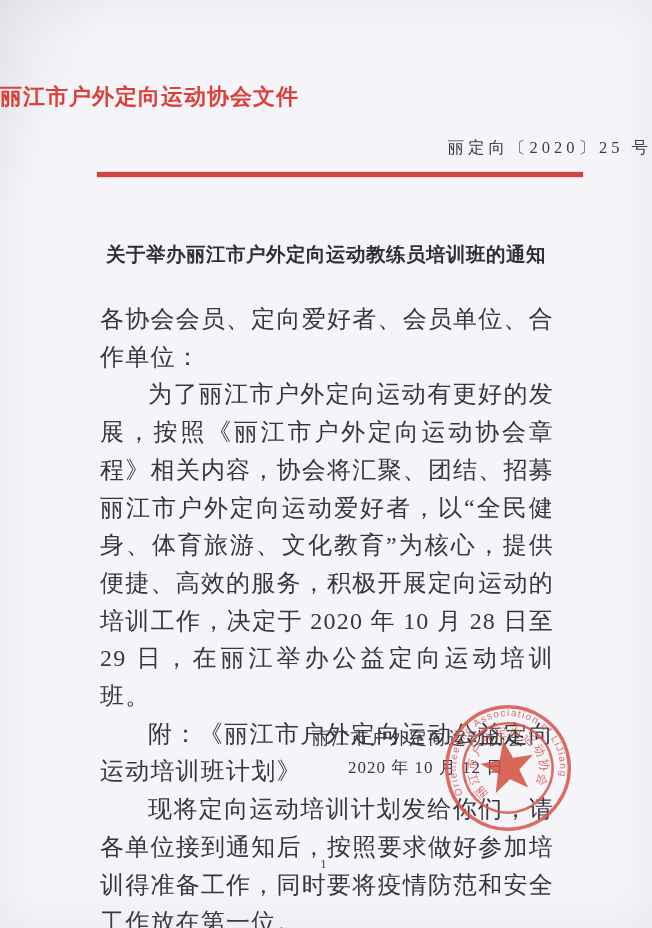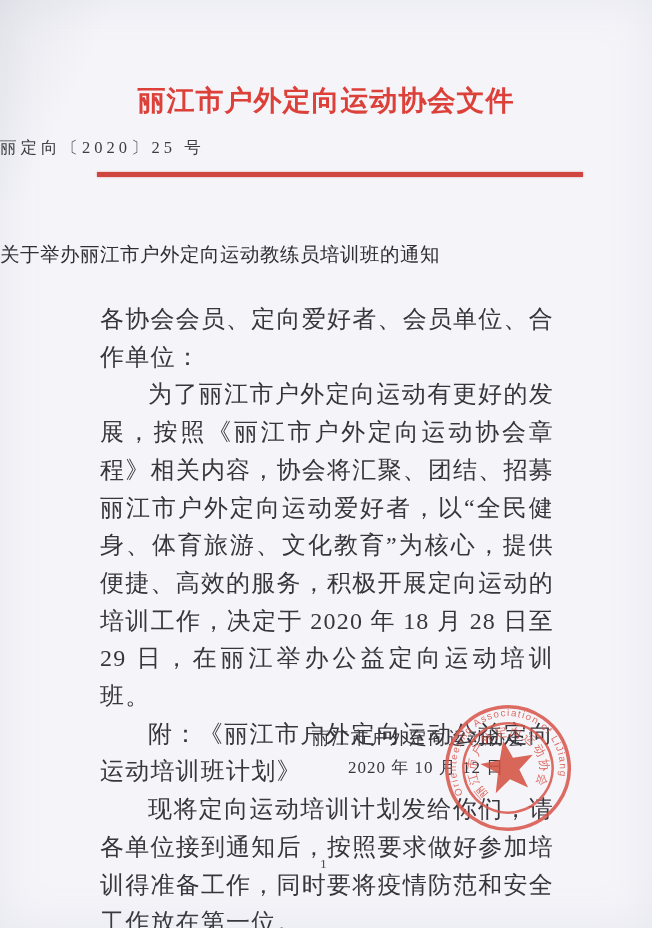--- a/index.html
+++ b/index.html
@@ -21,45 +21,45 @@
     background: linear-gradient(115deg, rgba(120,120,140,0.10) 0%, rgba(120,120,140,0.00) 38%);
     pointer-events: none;
   }
   .scan-shade {
     position: absolute; inset: 0;
     box-shadow: inset 0 0 45px rgba(150,150,170,0.12);
     pointer-events: none;
   }
   .org-title {
     position: absolute; top: 82px; left: 0; width: 100%;
-    text-align: center;
+    text-align: left;
     font-family: "Liberation Sans", sans-serif;
     font-weight: bold;
-    font-size: 28px;
+    font-size: 22px;
     letter-spacing: 1px;
     color: #dc4038;
   }
   .doc-number {
     position: absolute; top: 137px; left: 0; width: 100%;
-    text-align: left;
+    text-align: right;
     font-size: 16.5px;
     letter-spacing: 4px;
     color: #3c3c42;
   }
   .red-rule {
     position: absolute; top: 172px; left: 97px;
     width: 486px; height: 5px;
     background: #cf4540;
     box-shadow: 0 0 2px rgba(207,69,64,0.55);
   }
   .notice-title {
     position: absolute; top: 241px; left: 0; width: 100%;
-    text-align: left;
+    text-align: center;
     font-family: "Liberation Sans", sans-serif;
-    font-weight: normal;
+    font-weight: bold;
     font-size: 19.5px;
     letter-spacing: 0.5px;
     color: #2f2f35;
   }
   .body-text {
     position: absolute; top: 301px; left: 100px;
     width: 454px;
     font-size: 24px;
     line-height: 37.7px;
     letter-spacing: 1.2px;
@@ -108,21 +108,21 @@
   <div class="org-title">丽江市户外定向运动协会文件</div>
 
   <div class="doc-number">丽定向〔2020〕25 号</div>
 
   <div class="red-rule"></div>
 
   <div class="notice-title">关于举办丽江市户外定向运动教练员培训班的通知</div>
 
   <div class="body-text">
     <p class="salutation">各协会会员、定向爱好者、会员单位、合作单位：</p>
-    <p>为了丽江市户外定向运动有更好的发展，按照《丽江市户外定向运动协会章程》相关内容，协会将汇聚、团结、招募丽江市户外定向运动爱好者，以“全民健身、体育旅游、文化教育”为核心，提供便捷、高效的服务，积极开展定向运动的培训工作，决定于 2020 年 18 月 28 日至 29 日，在丽江举办公益定向运动培训班。</p>
+    <p>为了丽江市户外定向运动有更好的发展，按照《丽江市户外定向运动协会章程》相关内容，协会将汇聚、团结、招募丽江市户外定向运动爱好者，以“全民健身、体育旅游、文化教育”为核心，提供便捷、高效的服务，积极开展定向运动的培训工作，决定于 2020 年 10 月 28 日至 29 日，在丽江举办公益定向运动培训班。</p>
     <p>附：《丽江市户外定向运动公益定向运动培训班计划》</p>
     <p>现将定向运动培训计划发给你们，请各单位接到通知后，按照要求做好参加培训得准备工作，同时要将疫情防范和安全工作放在第一位。</p>
   </div>
 
   <div class="signature-block">
     <div class="signature-org">丽江市户外定向运动协会</div>
     <div class="signature-date">2020 年 10 月 12 日</div>
   </div>
 
   <svg class="seal" viewBox="0 0 160 160">

